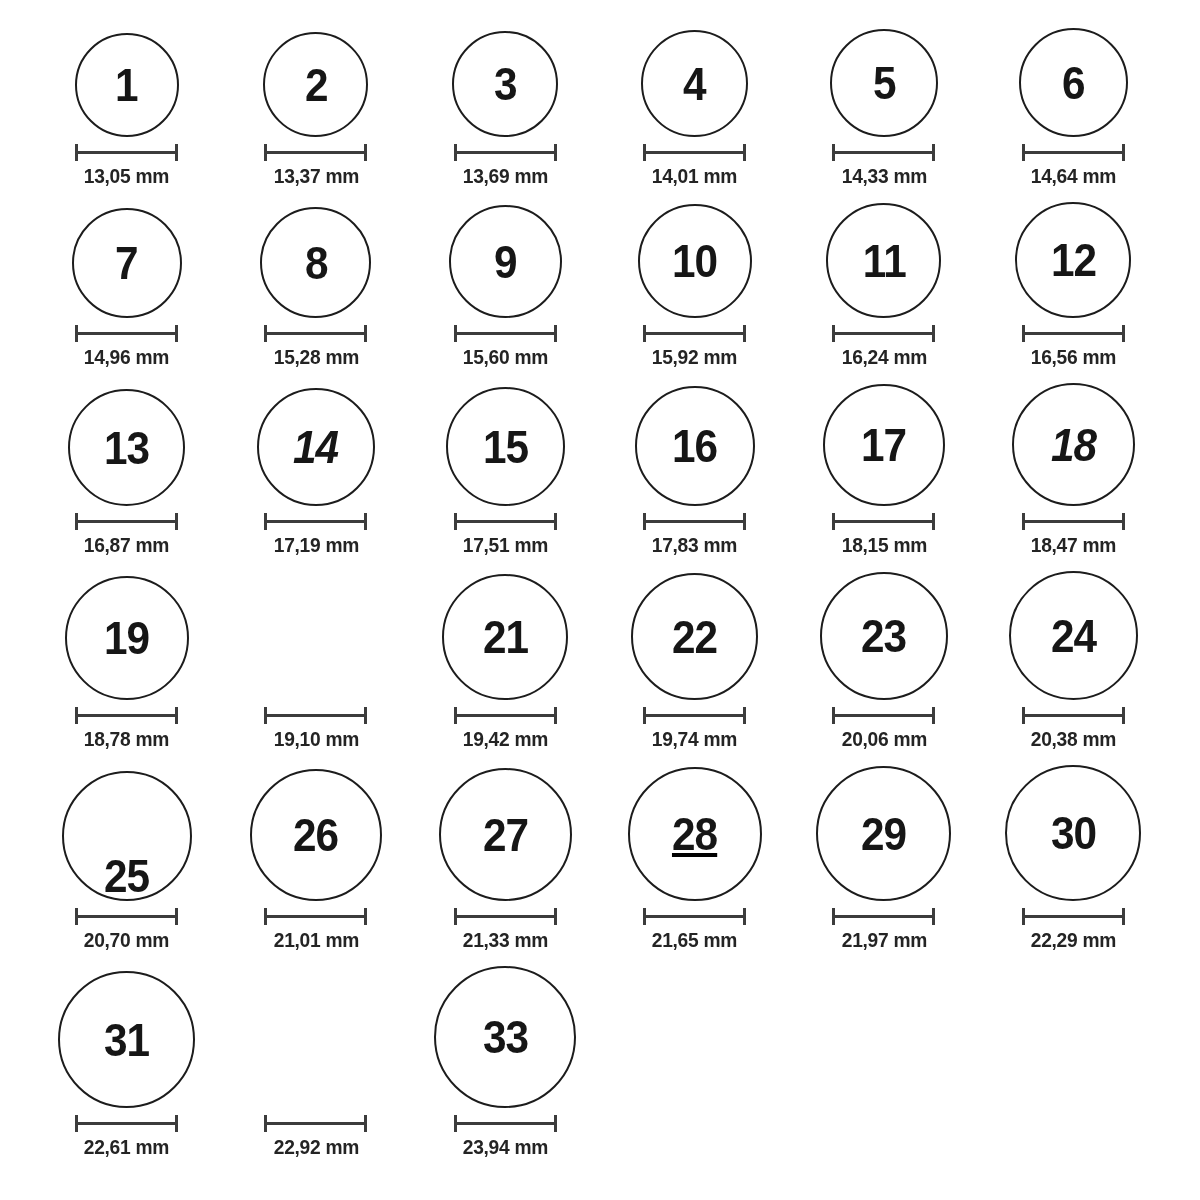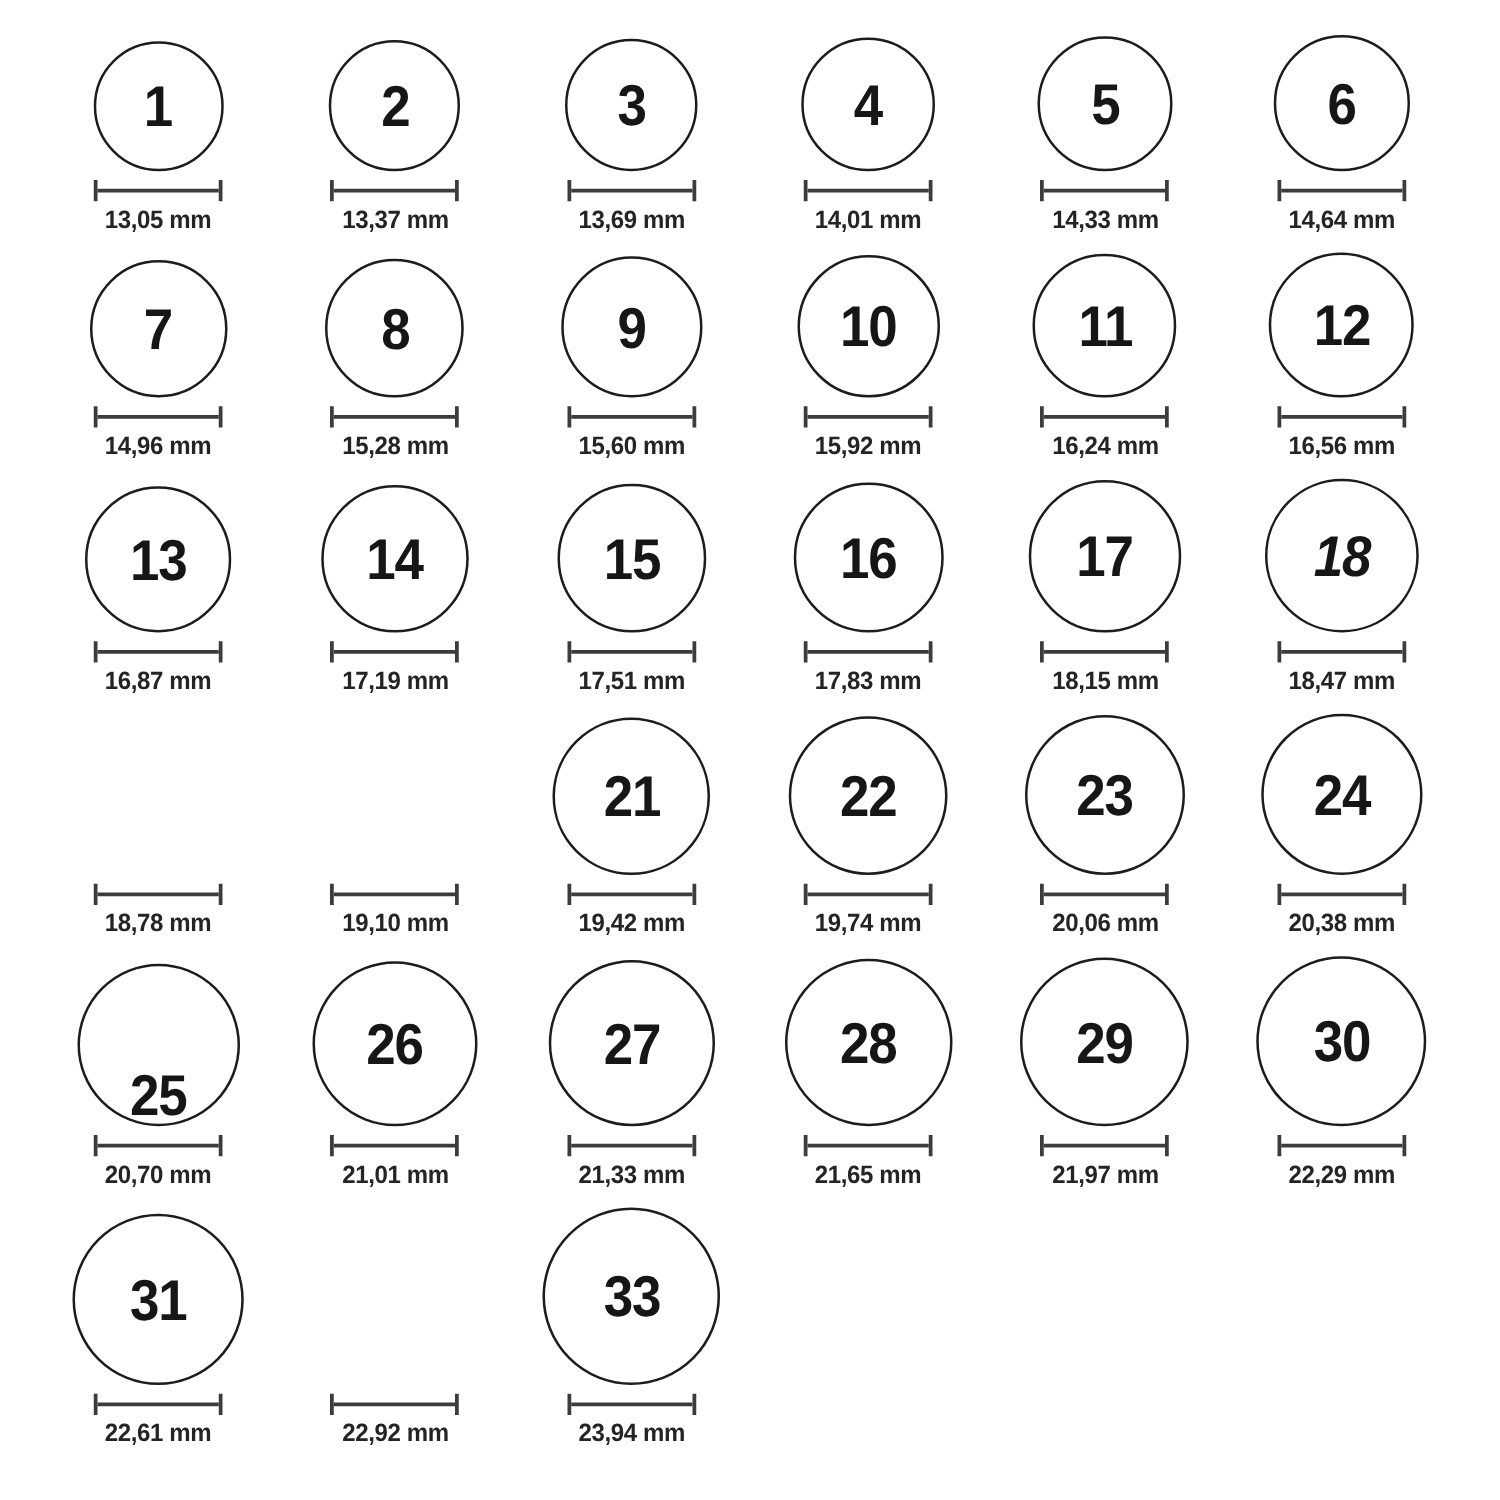--- a/index.html
+++ b/index.html
@@ -224,21 +224,21 @@
     </div>
     <div class="measure">
       <span class="tick"></span>
       <span class="bar"></span>
       <span class="tick"></span>
     </div>
     <div class="label">16,87 mm</div>
   </div>
 
   <div class="cell">
-    <div class="circle" style="width: 118px; height: 118px;">
+    <div class="circle" style="width: 118px; height: 118px; font-style: italic;">
       <span class="num">14</span>
     </div>
     <div class="measure">
       <span class="tick"></span>
       <span class="bar"></span>
       <span class="tick"></span>
     </div>
     <div class="label">17,19 mm</div>
   </div>
 
@@ -284,20 +284,23 @@
     </div>
     <div class="measure">
       <span class="tick"></span>
       <span class="bar"></span>
       <span class="tick"></span>
     </div>
     <div class="label">18,47 mm</div>
   </div>
 
   <div class="cell">
+    <div class="circle" style="width: 124px; height: 124px;">
+      <span class="num">19</span>
+    </div>
     <div class="measure">
       <span class="tick"></span>
       <span class="bar"></span>
       <span class="tick"></span>
     </div>
     <div class="label">18,78 mm</div>
   </div>
 
   <div class="cell">
     <div class="measure">
@@ -386,21 +389,21 @@
     </div>
     <div class="measure">
       <span class="tick"></span>
       <span class="bar"></span>
       <span class="tick"></span>
     </div>
     <div class="label">21,33 mm</div>
   </div>
 
   <div class="cell">
-    <div class="circle" style="width: 134px; height: 134px;">
+    <div class="circle" style="width: 134px; height: 134px; text-decoration: underline;">
       <span class="num">28</span>
     </div>
     <div class="measure">
       <span class="tick"></span>
       <span class="bar"></span>
       <span class="tick"></span>
     </div>
     <div class="label">21,65 mm</div>
   </div>
 

